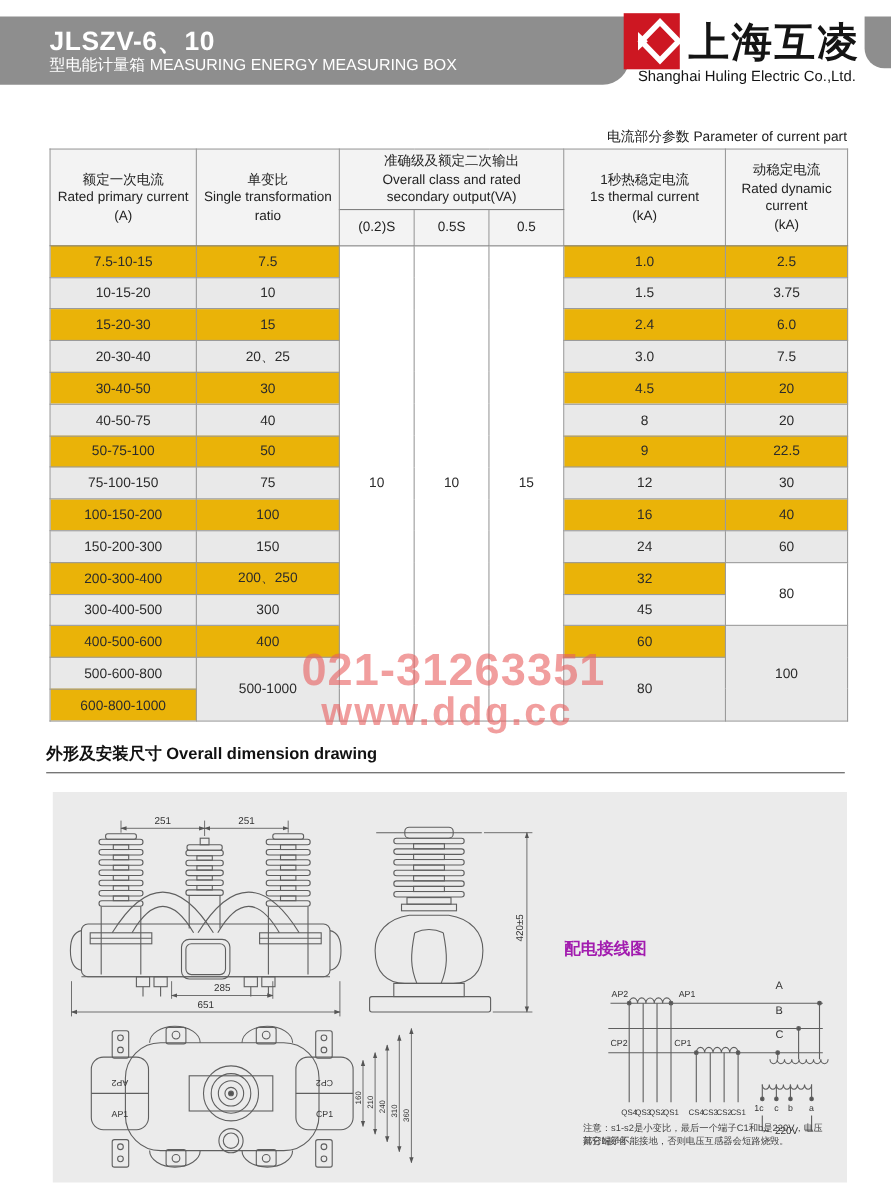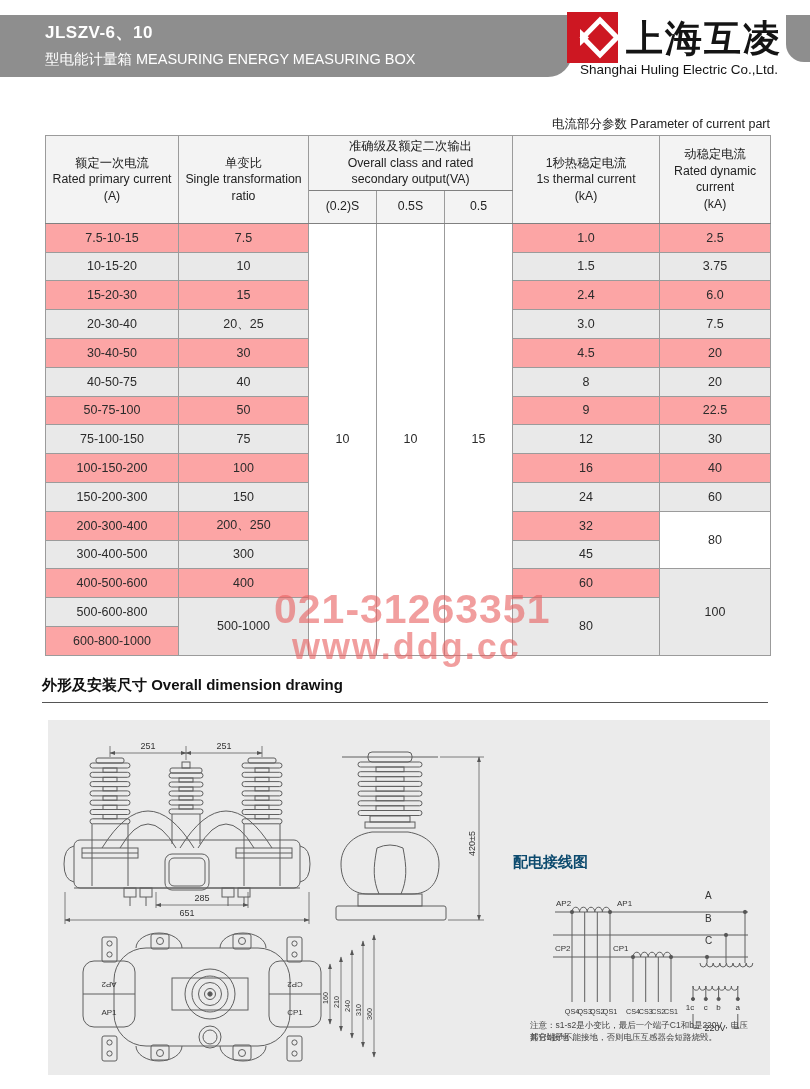--- a/index.html
+++ b/index.html
@@ -3,53 +3,53 @@
 <meta charset="utf-8">
 <style>
   html,body{margin:0;padding:0;background:#fff;}
   #page{position:relative;width:810px;height:1089px;background:#fff;overflow:hidden;
         font-family:"Liberation Sans","DejaVu Sans",sans-serif;}
   .abs{position:absolute;}
 
   
   #band-main{left:0;top:15px;width:572px;height:62px;background:#8e8e8e;border-bottom-right-radius:24px;}
   #band-right{left:786px;top:15px;width:24px;height:47px;background:#8e8e8e;border-bottom-left-radius:18px;}
-  #hdr-title{left:45px;top:21px;color:#fff;font-size:17px;font-weight:bold;letter-spacing:.5px;}
+  #hdr-title{left:45px;top:21px;color:#fff;font-size:24px;font-weight:bold;letter-spacing:.5px;}
   #hdr-sub{left:45px;top:50px;color:#fff;font-size:14.5px;}
   #logo-box{left:567px;top:12px;width:51px;height:51px;background:#cd1722;}
   #brand-cn{left:626px;top:14px;font-size:37px;font-weight:bold;color:#141414;letter-spacing:2px;}
   #brand-en{left:564px;top:62px;font-size:13.5px;color:#141414;width:230px;text-align:center;}
 
   
   #tbl-caption{left:45px;top:116px;width:725px;text-align:right;font-size:12.5px;color:#222;}
   #tbl-wrap{left:45px;top:135px;width:725px;}
   table.ptable{width:725px;table-layout:fixed;border-collapse:collapse;}
   .ptable th{background:#f3f3f3;font-weight:normal;border:1px solid #9b9b9b;font-size:12.3px;
              color:#222;line-height:1.35;padding:2px;}
   .ptable thead tr:first-child th{height:46px;}
   .ptable thead tr:last-child th{height:28px;}
   .ptable thead tr:last-child th,
   .ptable thead tr:first-child th{border-bottom-color:#808080;}
   .ptable td{border:1px solid #9b9b9b;text-align:center;vertical-align:middle;
-             font-size:12.5px;color:#2b2b2b;padding:0;background:#fca5a5;}
+             font-size:12.5px;color:#2b2b2b;padding:0;background:#eab308;}
   .ptable tr.alt td{background:#e9e9e9;}
   .ptable th span{display:block;}
 
   
   .wm{color:rgba(231,94,94,0.6);font-weight:bold;pointer-events:none;z-index:6;white-space:nowrap;}
   #wm-brand{left:190px;top:336px;font-size:52px;letter-spacing:5px;}
   #wm-phone{left:274px;top:586px;font-size:41px;letter-spacing:1px;}
   #wm-site{left:292px;top:626px;font-size:36px;letter-spacing:2px;}
 
   
   #sec-title{left:42px;top:676px;width:726px;font-size:15px;font-weight:600;color:#111;
              padding-bottom:7px;border-bottom:1px solid #555;}
   #draw-panel{left:48px;top:720px;width:722px;height:355px;background:#ebebeb;}
 
-  #wiring-title{left:513px;top:853px;font-size:15px;font-weight:bold;color:#0c4a6e;}
+  #wiring-title{left:513px;top:853px;font-size:15px;font-weight:bold;color:#a21caf;}
   .note{left:530px;width:225px;font-size:8.5px;color:#444;line-height:1.45;}
   #note1{top:1019px;} #note2{top:1031px;}
 
   svg{overflow:visible;}
   .ln{stroke:#5f5f5f;stroke-width:1;fill:none;}
   .dim{stroke:#5f5f5f;stroke-width:.8;fill:none;}
   .dtx{font-size:9px;fill:#333;font-family:"Liberation Sans",sans-serif;}
   .stx{font-size:7.2px;fill:#333;font-family:"Liberation Sans",sans-serif;}
   .mtx{font-size:8px;fill:#333;font-family:"Liberation Sans",sans-serif;}
   .ptx{font-size:10px;fill:#333;font-family:"Liberation Sans",sans-serif;}

